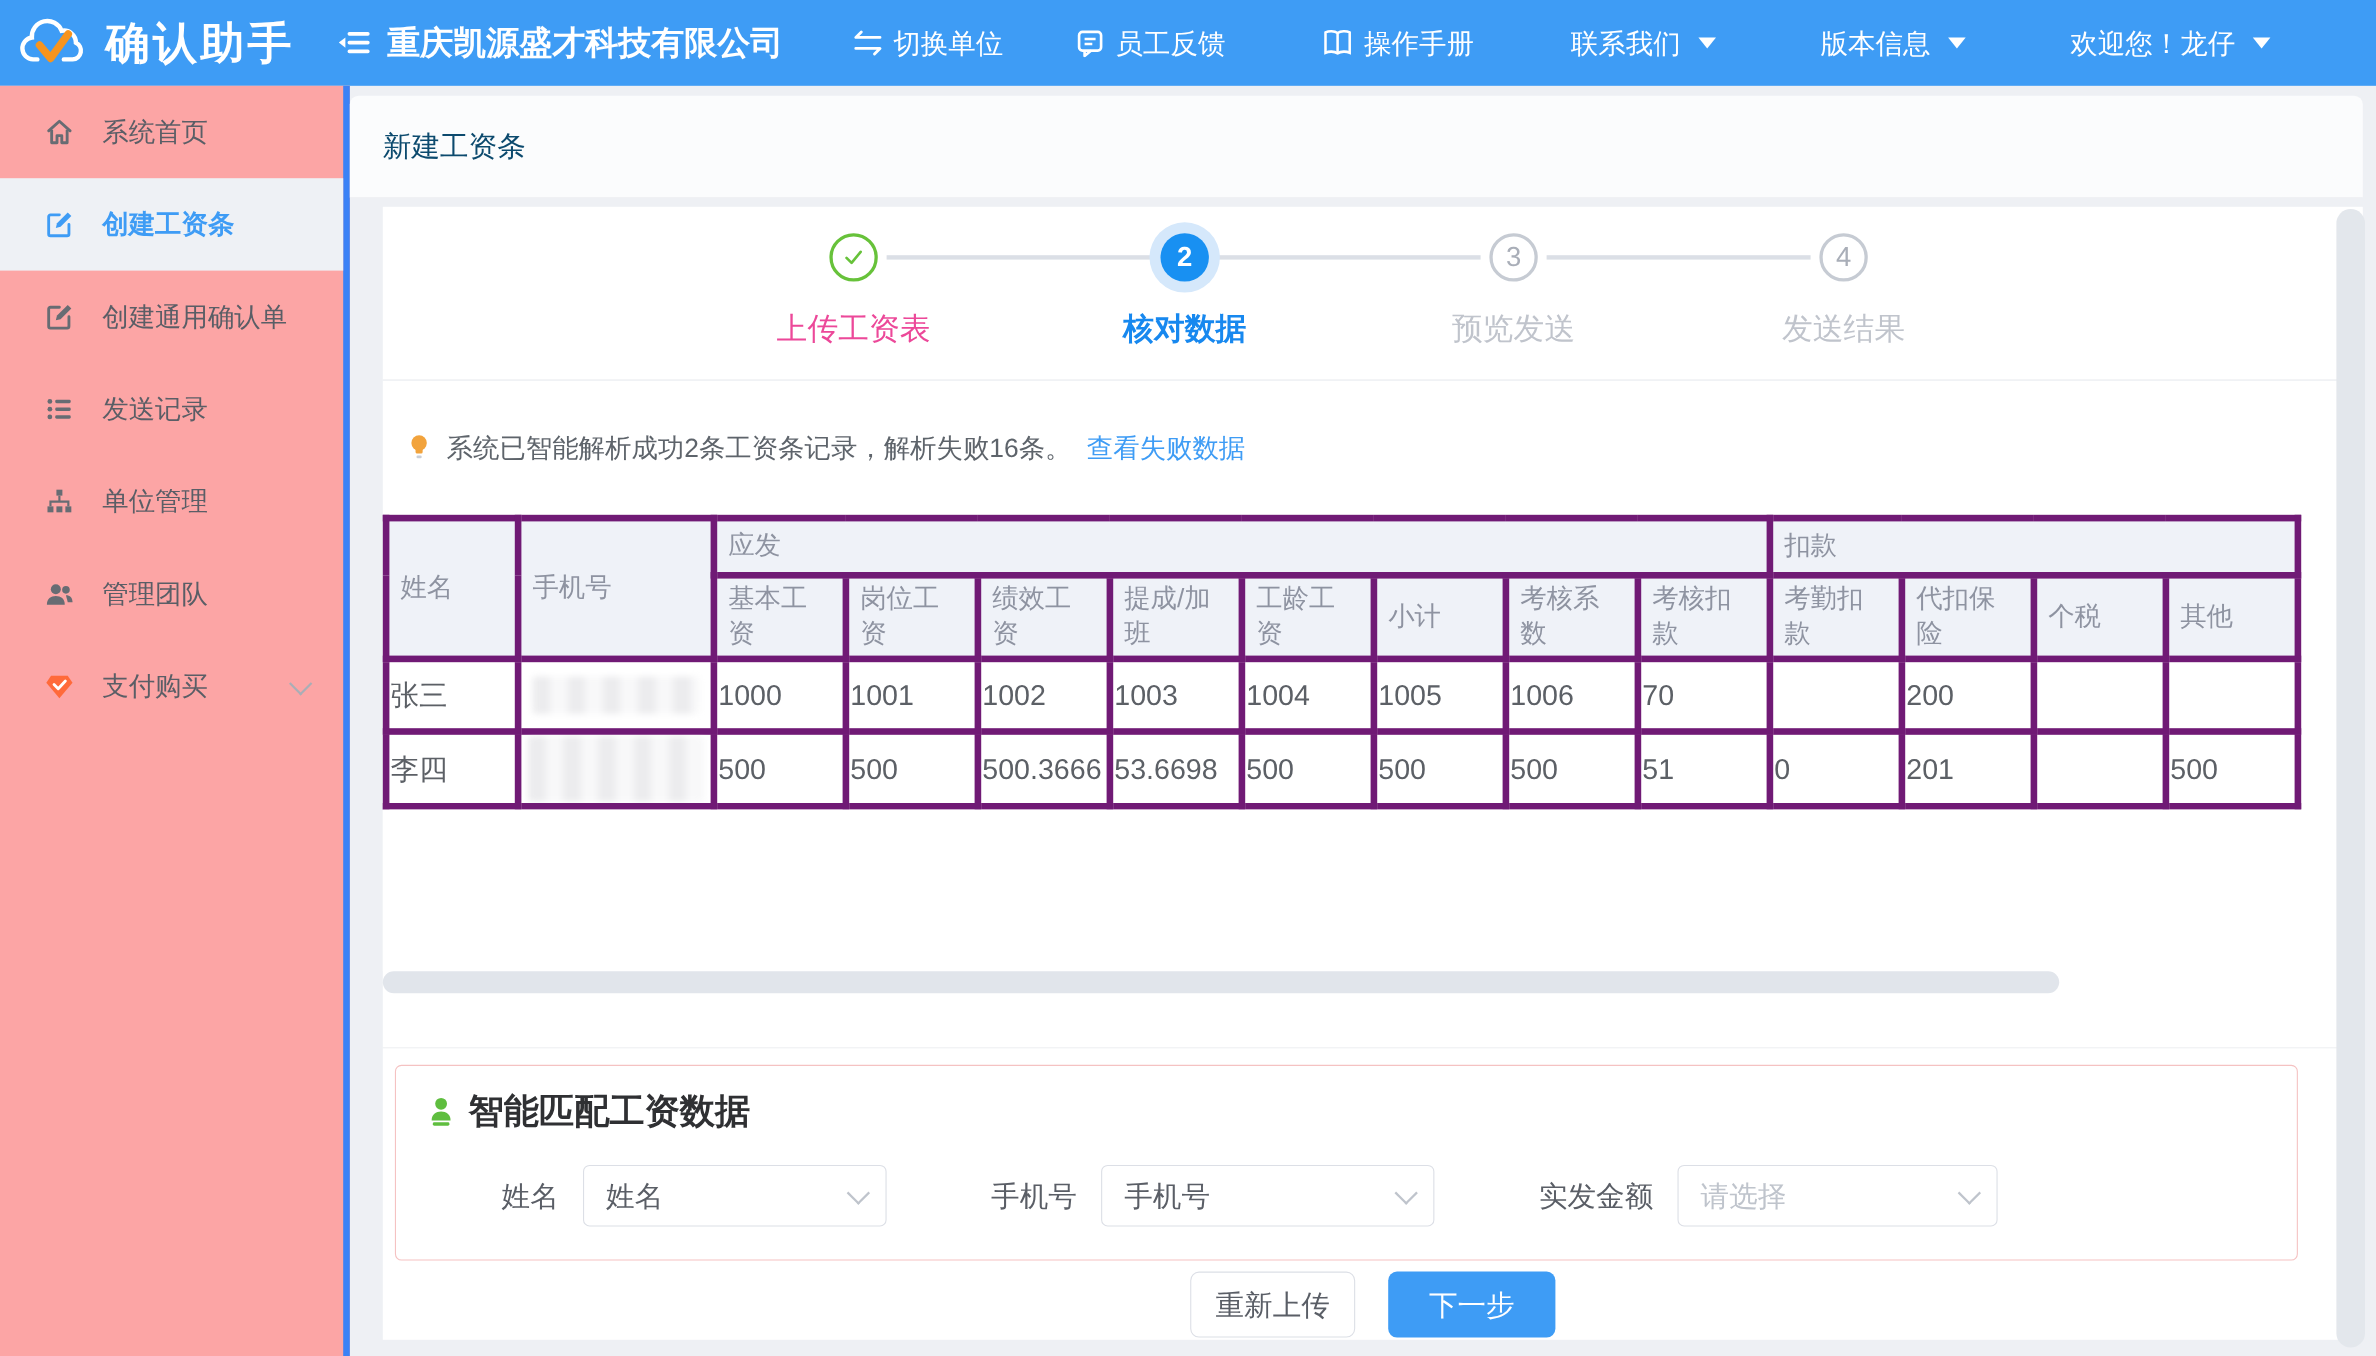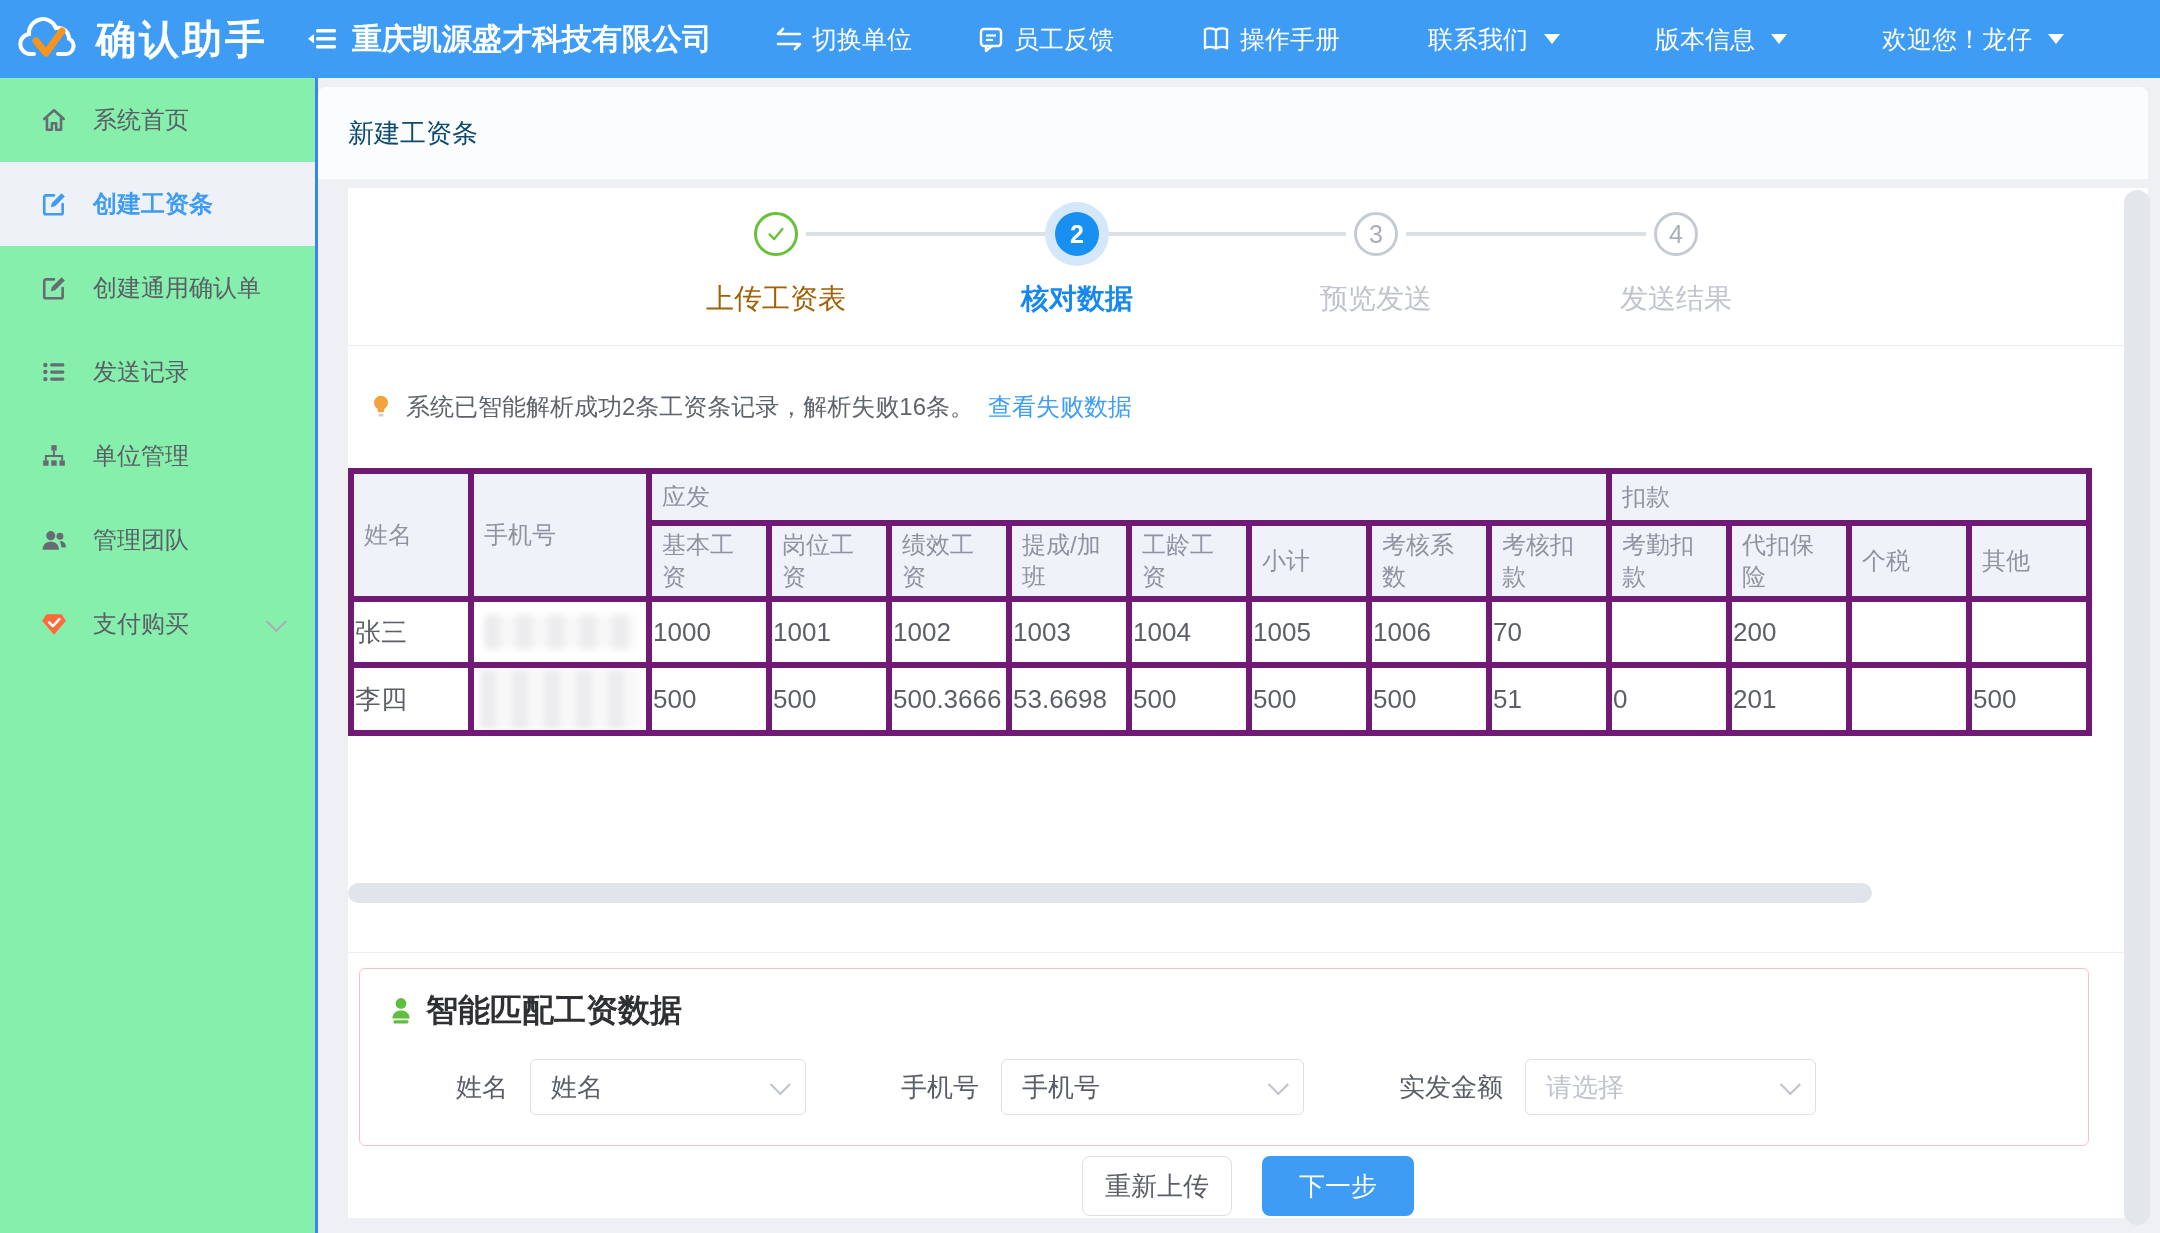--- a/index.html
+++ b/index.html
@@ -11,21 +11,21 @@
   .hdr .logo{display:flex;align-items:center;gap:14px;padding-left:16px;width:292px;flex:none;}
   .hdr .logo .brand{font-size:40px;font-weight:bold;letter-spacing:3px;white-space:nowrap;}
   .hdr .company{display:flex;align-items:center;gap:14px;font-size:30px;font-weight:bold;white-space:nowrap;cursor:pointer;}
   .hdr .hitem{display:flex;align-items:center;gap:10px;font-size:25px;white-space:nowrap;cursor:pointer;}
   .hdr .switch{margin-left:64px;}
   .hdr .grow{flex:1;}
   .caret{width:0;height:0;border-left:8px solid transparent;border-right:8px solid transparent;border-top:10px solid #fff;margin-left:6px;}
   .ml88{margin-left:88px;} .ml95{margin-left:95px;} .pr{padding-right:96px;}
 
   
-  .sidebar{position:absolute;top:78px;left:0;width:318px;bottom:0;background:#86efac;border-right:3px solid #3b82f6;box-sizing:border-box;}
+  .sidebar{position:absolute;top:78px;left:0;width:318px;bottom:0;background:#fca5a5;border-right:6px solid #3b82f6;box-sizing:border-box;}
   .s-item{height:84px;display:flex;align-items:center;padding-left:40px;cursor:pointer;color:#5A5E66;font-size:24px;}
   .s-item .s-ico{width:27px;height:27px;flex:none;display:flex;align-items:center;justify-content:center;}
   .s-item .s-lbl{margin-left:26px;white-space:nowrap;}
   .s-item.active{background:#EEF1F5;color:#3E9CF5;font-weight:bold;}
   .s-item .chev{margin-left:auto;margin-right:34px;width:13px;height:13px;border-right:2px solid #A9AEB6;border-bottom:2px solid #A9AEB6;transform:rotate(45deg) translateY(-4px);}
 
   
   .main{position:absolute;left:318px;top:78px;right:0;bottom:0;}
   .titlebar{margin:9px 12px 0 0;height:93px;background:#FBFCFD;border-radius:8px 8px 0 0;border-bottom:1px solid #F0F1F4;box-sizing:border-box;display:flex;align-items:center;}
   .titlebar span{padding-left:30px;font-size:26px;color:#0c4a6e;}
@@ -33,21 +33,21 @@
   .card{background:#fff;}
   .steps-card{margin:8px 12px 0 30px;height:764px;position:relative;box-sizing:border-box;}
   
   .steps{position:relative;height:157px;border-bottom:1px solid #E7EAEE;}
   .st-line{position:absolute;top:44px;height:4px;background:#DBDFE6;}
   .st-circle{position:absolute;top:24px;width:44px;height:44px;border-radius:50%;box-sizing:border-box;display:flex;align-items:center;justify-content:center;font-size:25px;}
   .st-done{border:3px solid #67C23A;background:#fff;}
   .st-active{background:#1890F2;color:#fff;font-weight:bold;box-shadow:0 0 0 10px #D5E8FB;}
   .st-pend{border:3px solid #C6CBD3;background:#fff;color:#A9AEB8;}
   .st-label{position:absolute;top:92px;width:240px;text-align:center;font-size:28px;color:#C0C4CC;}
-  .st-label.done{color:#a16207;}
+  .st-label.done{color:#ec4899;}
   .st-label.active{color:#1788EF;font-weight:bold;}
 
   
   .notice{margin-top:46px;padding-left:20px;height:30px;display:flex;align-items:center;font-size:24px;color:#5E646B;}
   .notice .bulb{margin-right:12px;display:flex;}
   .notice a{color:#3E9CF5;text-decoration:none;margin-left:14px;cursor:pointer;}
 
   
   table.pay{border-collapse:collapse;width:1738px;margin-top:46px;table-layout:fixed;}
   table.pay th,table.pay td{border:6px solid #701a75;box-sizing:border-box;text-align:left;font-weight:normal;overflow:hidden;}

